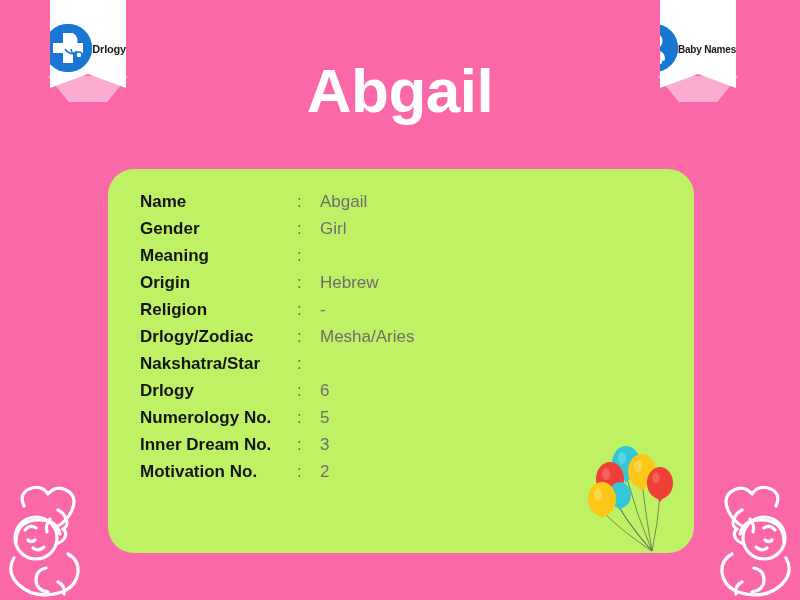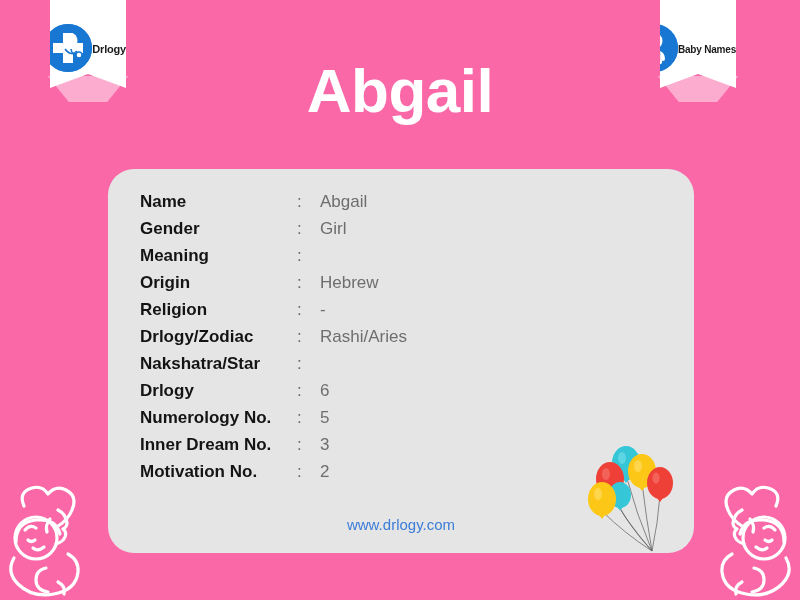--- a/index.html
+++ b/index.html
@@ -81,21 +81,21 @@
     z-index: 3;
   }
 
   
   .card {
     position: absolute;
     left: 108px;
     top: 169px;
     width: 586px;
     height: 384px;
-    background: #e5e5e5;
+    background: #bef264;
     border-radius: 26px;
     overflow: hidden;
     z-index: 4;
   }
   .info-table {
     position: absolute;
     left: 32px;
     top: 23px;
   }
   .info-row {
@@ -217,21 +217,21 @@
       <span class="info-value">Hebrew</span>
     </div>
     <div class="info-row">
       <span class="info-label">Religion</span>
       <span class="info-colon">:</span>
       <span class="info-value">-</span>
     </div>
     <div class="info-row">
       <span class="info-label">Drlogy/Zodiac</span>
       <span class="info-colon">:</span>
-      <span class="info-value">Rashi/Aries</span>
+      <span class="info-value">Mesha/Aries</span>
     </div>
     <div class="info-row">
       <span class="info-label">Nakshatra/Star</span>
       <span class="info-colon">:</span>
     </div>
     <div class="info-row">
       <span class="info-label">Drlogy</span>
       <span class="info-colon">:</span>
       <span class="info-value">6</span>
     </div>
@@ -282,21 +282,20 @@
         <ellipse cx="40" cy="56" rx="11" ry="13" fill="#35c6d8"></ellipse>
         <path d="M37 68 l3 3.5 l3 -3.5 z" fill="#35c6d8"></path>
 
         <ellipse cx="22" cy="60" rx="14" ry="17" fill="#fcc716"></ellipse>
         <ellipse cx="18" cy="55" rx="4" ry="6" fill="#ffdd63" opacity="0.7"></ellipse>
         <path d="M19 76 l3 4 l3 -4 z" fill="#fcc716"></path>
       </g>
     </svg>
   </span>
 
-  <div class="card-footer">www.drlogy.com</div>
 </div>
 
 <span class="corner-art corner-left">
   <svg width="104" height="124" viewBox="0 0 104 124">
     <g fill="none" stroke="#ffffff" stroke-width="3.2" stroke-linecap="round" stroke-linejoin="round">
       <path d="M24 30 q-6 -14 8 -18 q10 -3 16 6 q8 -9 18 -4 q12 6 6 20 q-4 10 -14 16"></path>
       <path d="M58 34 q8 4 9 13 q0 4 -4 6 q4 3 2 8 q-2 5 -9 7"></path>
       <path d="M50 43 q-5 6 -3 13"></path>
       <path d="M16 66 q0 -20 20 -22 q20 -2 24 14"></path>
       <circle cx="36" cy="62" r="21"></circle>

